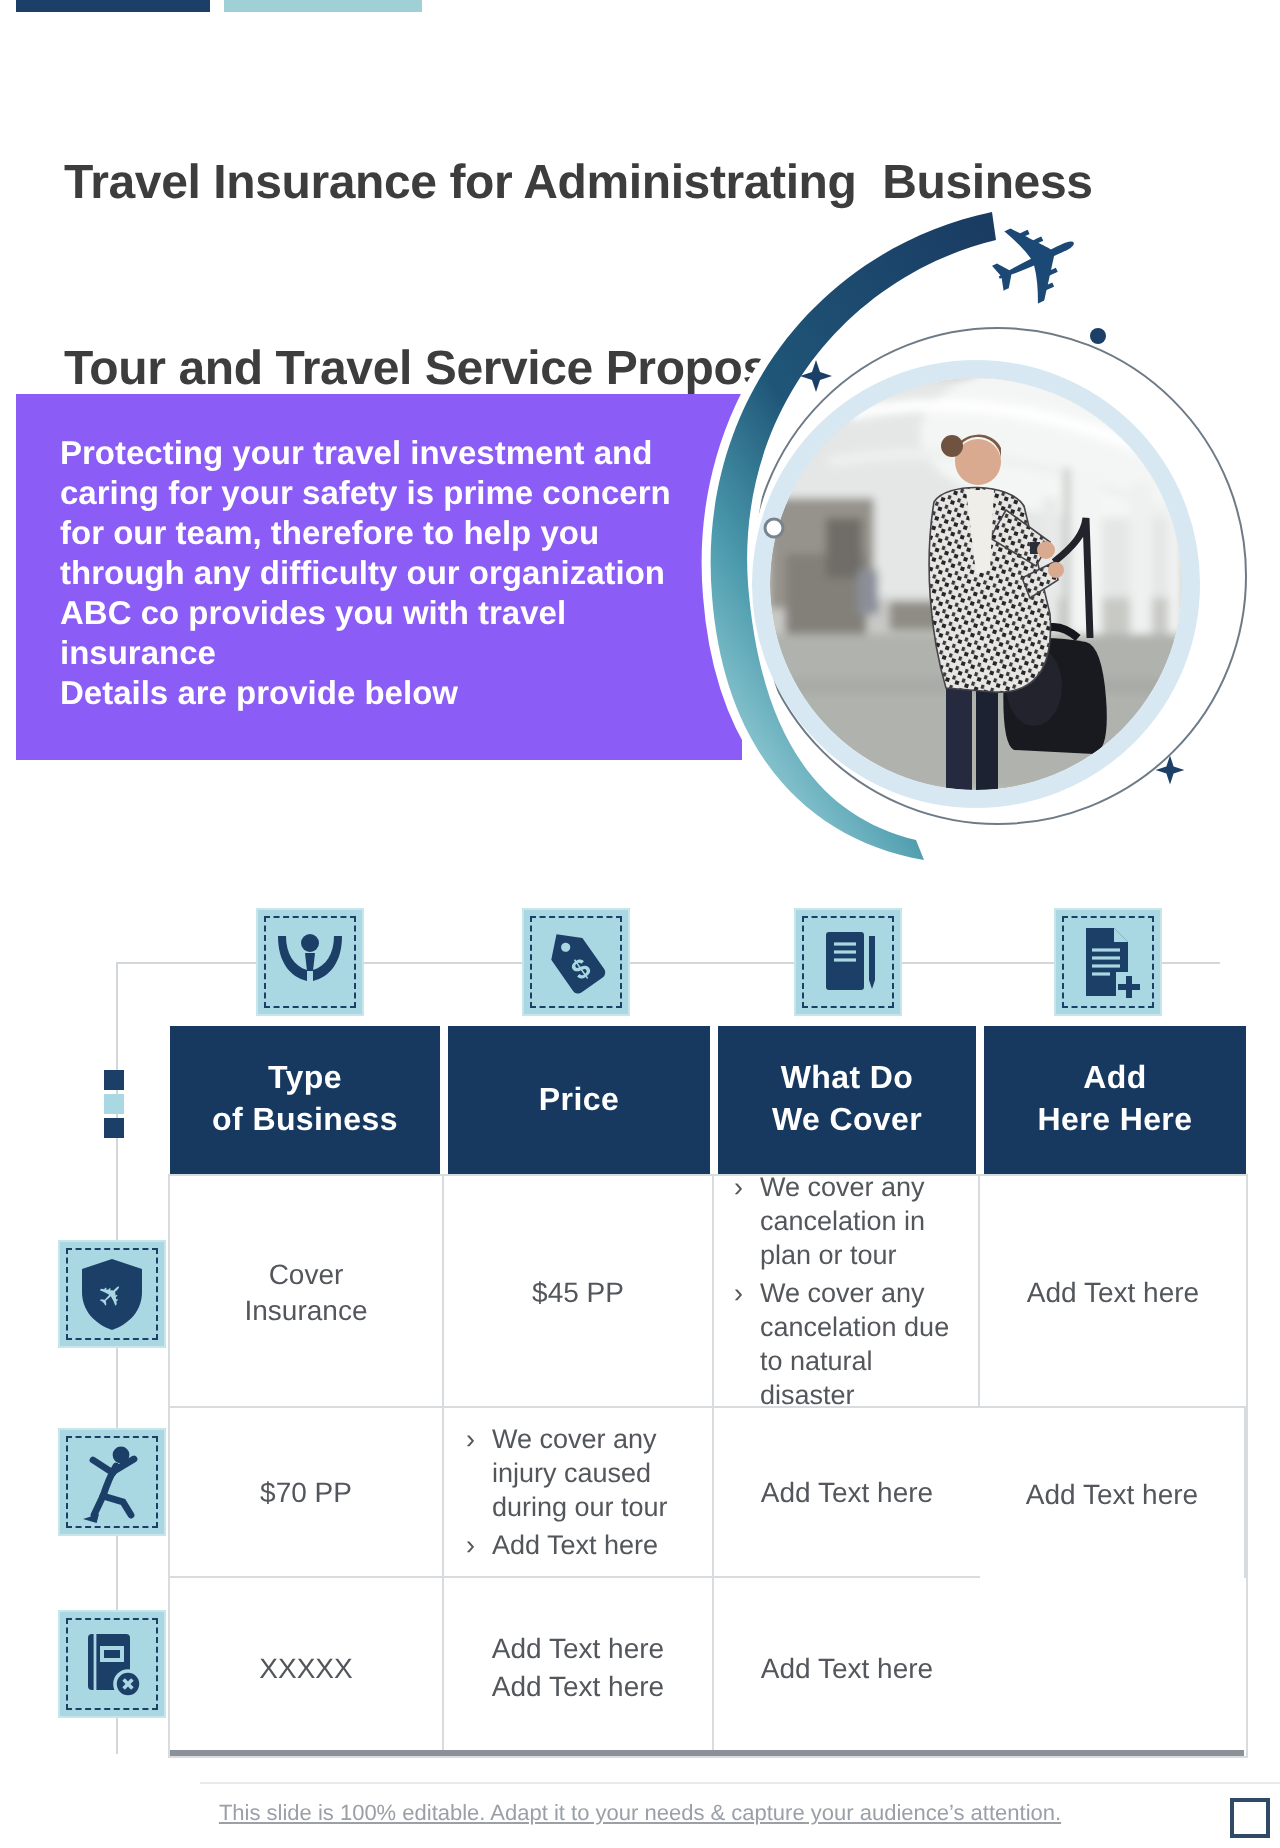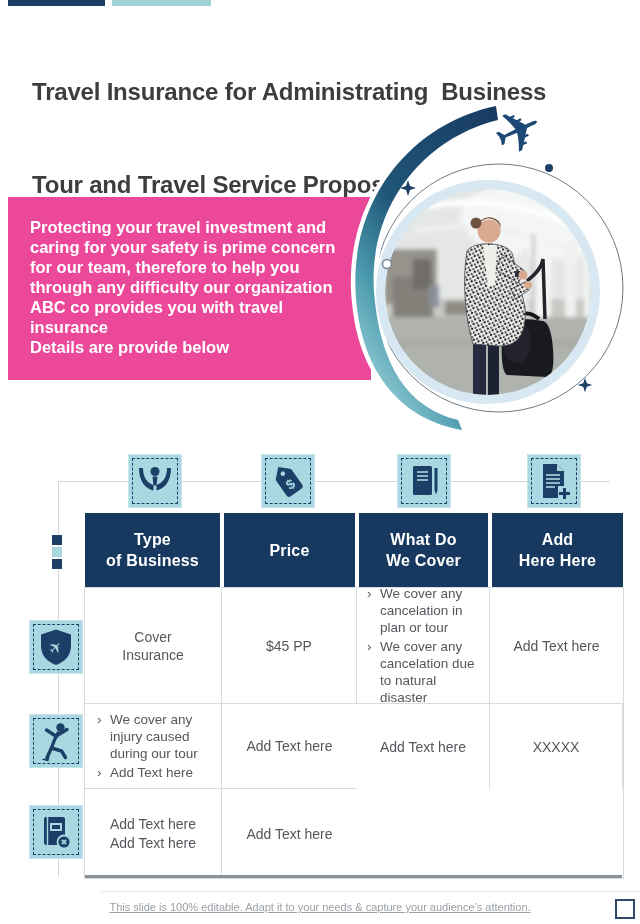--- a/index.html
+++ b/index.html
@@ -9,21 +9,21 @@
   
   .bar{position:absolute;top:0;height:6px;}
   .bar-navy{left:8px;width:97px;background:#1c3f68;}
   .bar-teal{left:112px;width:99px;background:#9fd0d6;}
 
   
   .title{position:absolute;left:32px;top:14px;width:585px;font-size:24px;font-weight:bold;
          color:#3d3d3d;line-height:31px;letter-spacing:-0.2px;white-space:pre-wrap;}
 
   
-  .intro{position:absolute;left:8px;top:197px;width:363px;height:183px;background:#ec4899;
+  .intro{position:absolute;left:8px;top:197px;width:363px;height:183px;background:#8b5cf6;
          color:#ffffff;box-sizing:border-box;padding:20px 16px 0 22px;font-weight:bold;
          font-size:16.5px;line-height:20px;}
 
   
   .decor{position:absolute;left:340px;top:80px;width:300px;height:365px;}
 
   
   .hline-top{position:absolute;left:58px;top:481px;width:552px;height:1px;background:#d4d7d9;}
   .vline-left{position:absolute;left:58px;top:481px;width:1px;height:396px;background:#d4d7d9;}
   .sq{position:absolute;left:52px;width:10px;height:10px;}
@@ -285,20 +285,23 @@
           <span class="bmark">›</span>
           <span>We cover any cancelation due to natural disaster</span>
         </div>
       </div>
     </div>
     <div class="td last-col">
       <span>Add Text here</span>
     </div>
 
     <div class="td">
+      <span>$70 PP</span>
+    </div>
+    <div class="td">
       <div class="bullets">
         <div class="bullet">
           <span class="bmark">›</span>
           <span>We cover any injury caused during our tour</span>
         </div>
         <div class="bullet">
           <span class="bmark">›</span>
           <span>Add Text here</span>
         </div>
       </div>

